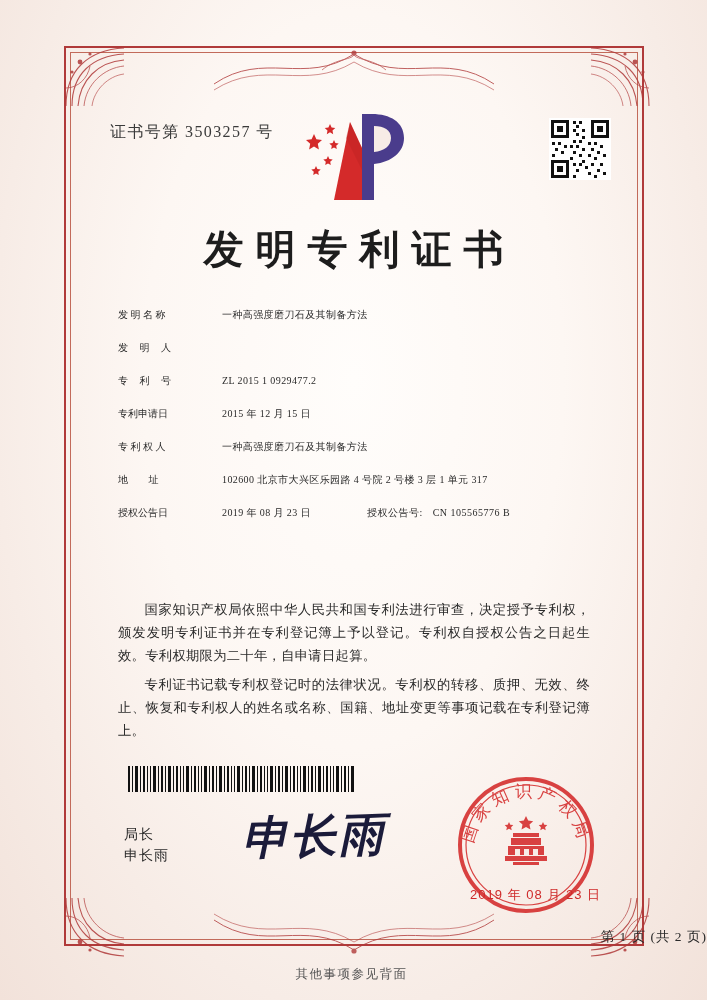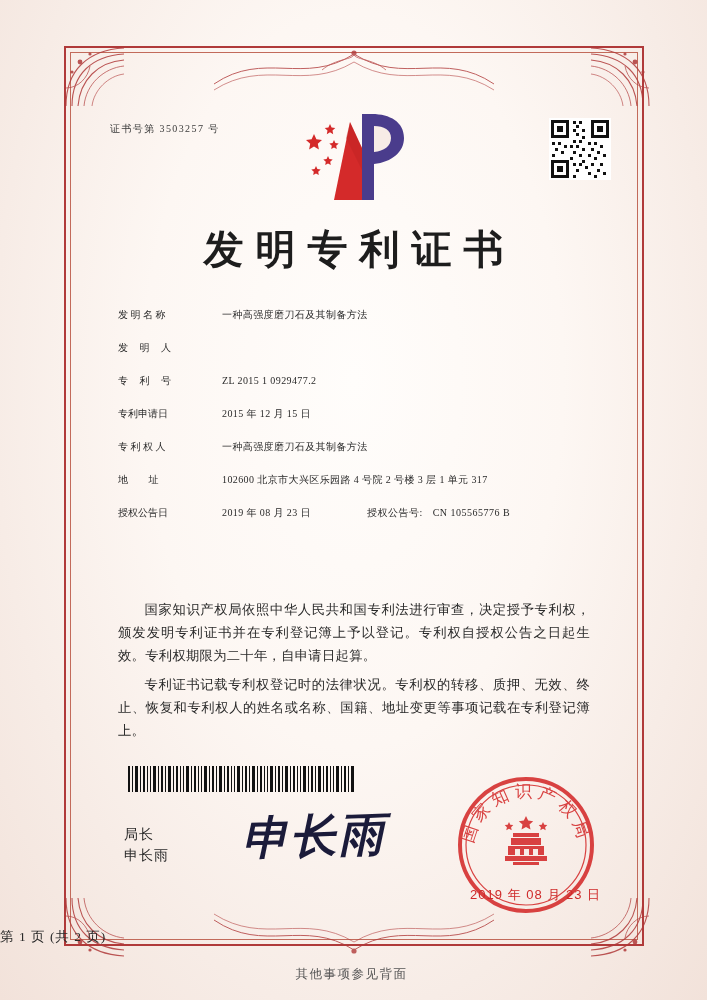--- a/index.html
+++ b/index.html
@@ -77,21 +77,21 @@
     height: 56px;
     opacity: .8;
   }
   .bottom-ornament svg { width:100%; height:100%; display:block; }
 
   
   .cert-no {
     position: absolute;
     left: 110px;
     top: 122px;
-    font-size: 10px;
+    font-size: 16px;
     letter-spacing: 1.4px;
     color: #3a3a3a;
   }
 
   .qr {
     position: absolute;
     right: 96px;
     top: 118px;
     width: 62px;
     height: 62px;
@@ -228,21 +228,21 @@
     color: #cf2a2a;
     letter-spacing: 1px;
     font-family: "Liberation Sans", sans-serif;
   }
 
   
   .page-num {
     position: absolute;
     left: 0; right: 0;
     top: 928px;
-    text-align: left;
+    text-align: right;
     font-size: 13.5px;
     letter-spacing: 1px;
     color: #2a2a2a;
   }
   .footnote {
     position: absolute;
     left: 0; right: 4px;
     top: 966px;
     text-align: center;
     font-size: 12.5px;

